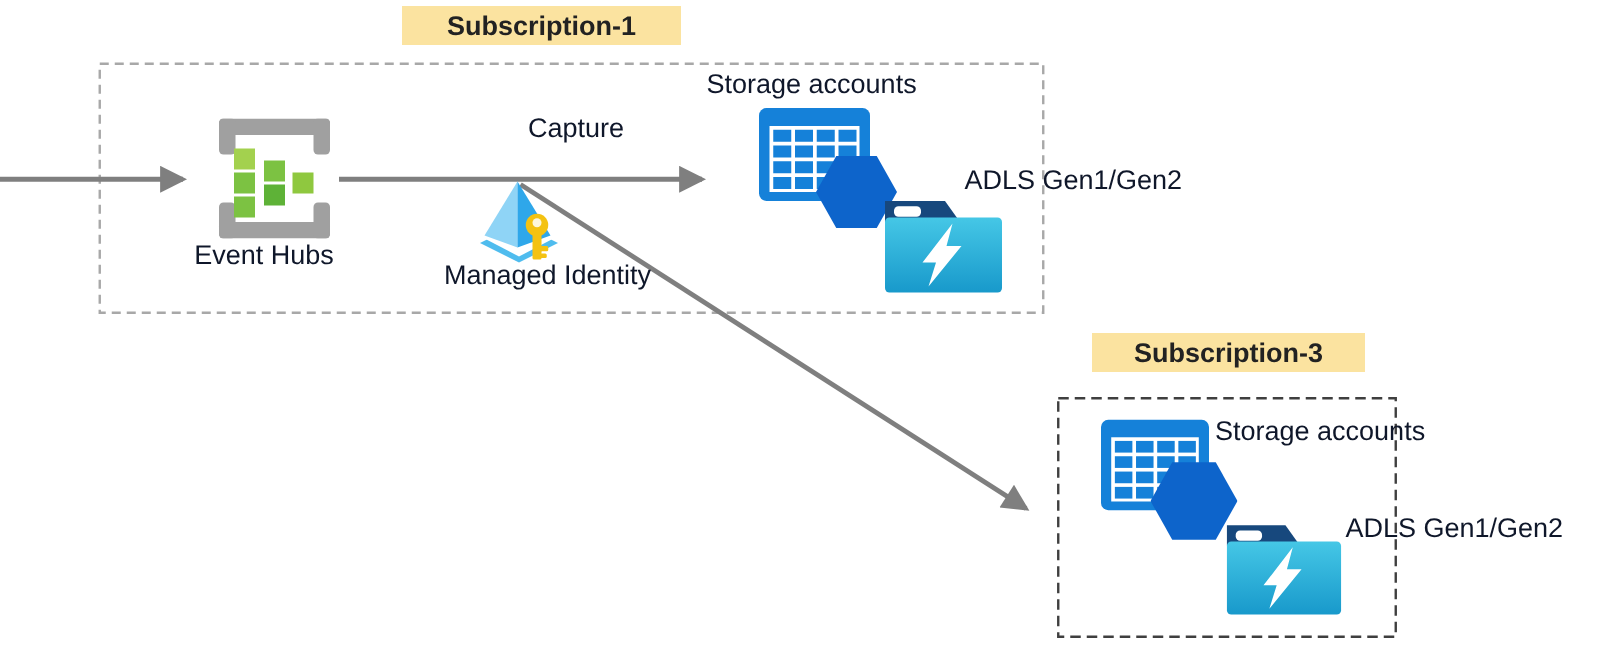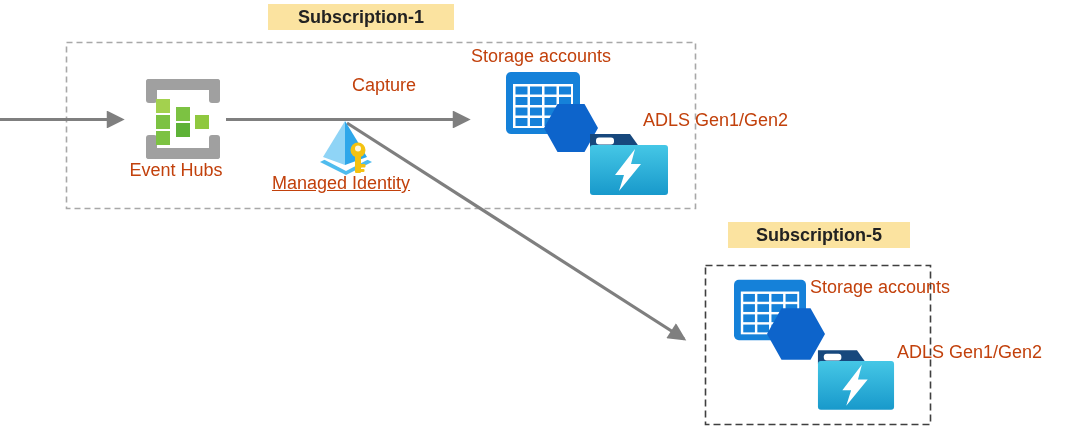--- a/index.html
+++ b/index.html
@@ -1,21 +1,21 @@
 <!DOCTYPE html>
 <html><head>
 <meta charset="utf-8">
 <style>
   html,body{margin:0;padding:0;background:#ffffff;}
   #canvas{
     position:relative;width:1070px;height:433px;background:#ffffff;
     font-family:"Liberation Sans", sans-serif;color:#1f1f1f;overflow:hidden;
   }
   .lbl{
-    position:absolute;font-size:18px;line-height:21px;color:#c2410c;
+    position:absolute;font-size:18px;line-height:21px;color:#0f172a;
     white-space:nowrap;
   }
   .lbl.center{text-align:center;}
   .sub-badge{
     position:absolute;background:#fbe3a0;color:#222222;
     font-size:18px;font-weight:bold;text-align:center;
   }
   svg{display:block;}
   #wires{position:absolute;left:0;top:0;z-index:1;}
   .icon{position:absolute;z-index:2;}
@@ -35,21 +35,21 @@
 
     <rect x="66.5" y="42.5" width="629" height="166" fill="none" stroke="#a8a8a8" stroke-width="1.6" stroke-dasharray="6 4"></rect>
     <rect x="705.5" y="265.5" width="225" height="159" fill="none" stroke="#3f3f3f" stroke-width="1.6" stroke-dasharray="7 4"></rect>
 
     <line x1="0" y1="119.5" x2="122" y2="119.5" stroke="#7f7f7f" stroke-width="3.2" marker-end="url(#ah)"></line>
     <line x1="226" y1="119.5" x2="468" y2="119.5" stroke="#7f7f7f" stroke-width="3.2" marker-end="url(#ah)"></line>
     <line x1="347" y1="123" x2="684" y2="339" stroke="#7f7f7f" stroke-width="3.2" marker-end="url(#ah)"></line>
   </svg>
 
   <div class="sub-badge" style="left:268px;top:4px;width:186px;height:26px;line-height:26px;">Subscription-1</div>
-  <div class="sub-badge" style="left:728px;top:222px;width:182px;height:26px;line-height:26px;">Subscription-5</div>
+  <div class="sub-badge" style="left:728px;top:222px;width:182px;height:26px;line-height:26px;">Subscription-3</div>
 
   <div class="icon" style="left:140px;top:79px;">
     <svg width="86" height="80" viewBox="0 0 86 80">
       <g fill="#a0a0a0">
         <rect x="6" y="0" width="74" height="11" rx="3"></rect>
         <rect x="6" y="0" width="11" height="24" rx="3"></rect>
         <rect x="69" y="0" width="11" height="24" rx="3"></rect>
         <rect x="6" y="69" width="74" height="11" rx="3"></rect>
         <rect x="6" y="56" width="11" height="24" rx="3"></rect>
         <rect x="69" y="56" width="11" height="24" rx="3"></rect>
@@ -162,19 +162,19 @@
       </defs>
       <polygon points="2,3 42,3 52,17 2,17" fill="#17487d"></polygon>
       <rect x="8" y="6.5" width="18" height="7" rx="3" fill="#ffffff"></rect>
       <rect x="2" y="14" width="78" height="50" rx="3" fill="url(#fold2)"></rect>
       <polygon points="47,18 27,44 36,44 31,60 53,33 43,33" fill="#ffffff"></polygon>
     </svg>
   </div>
 
   <div class="lbl center" style="left:100px;top:160px;width:152px;">Event Hubs</div>
   <div class="lbl center" style="left:324px;top:75px;width:120px;">Capture</div>
-  <div class="lbl center" style="left:260px;top:173px;width:162px;text-decoration:underline;">Managed Identity</div>
+  <div class="lbl center" style="left:284px;top:173px;width:162px;">Managed Identity</div>
   <div class="lbl" style="left:471px;top:46px;">Storage accounts</div>
   <div class="lbl" style="left:643px;top:110px;">ADLS Gen1/Gen2</div>
   <div class="lbl" style="left:810px;top:277px;">Storage accounts</div>
   <div class="lbl" style="left:897px;top:342px;">ADLS Gen1/Gen2</div>
 
 </div>
 
 </body></html>

